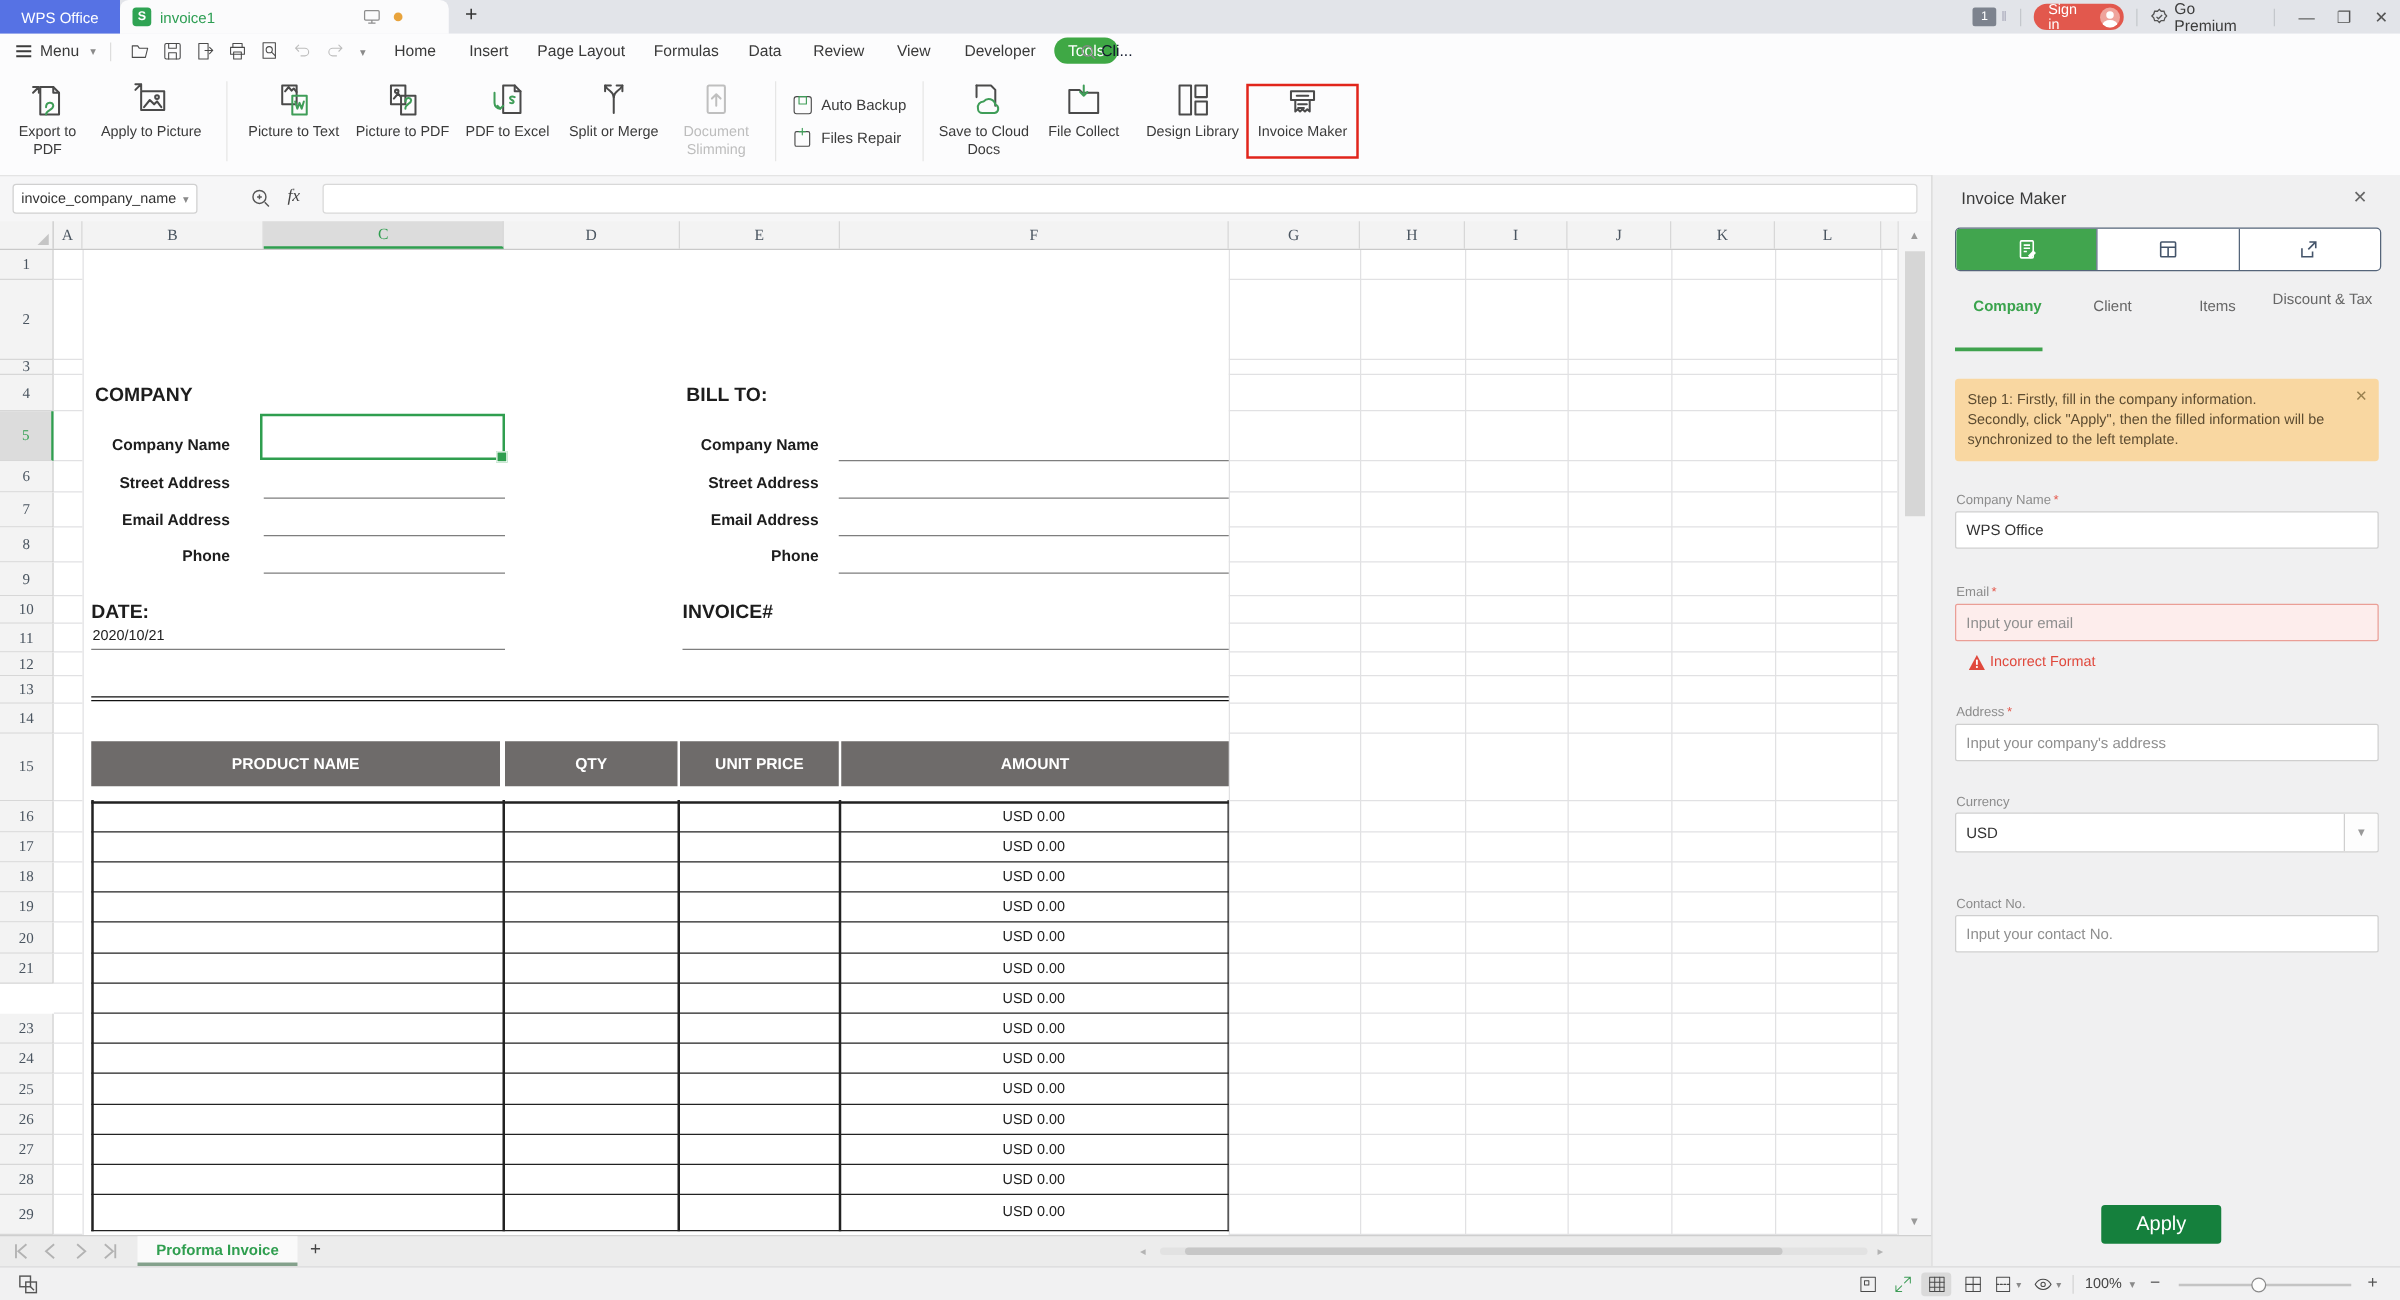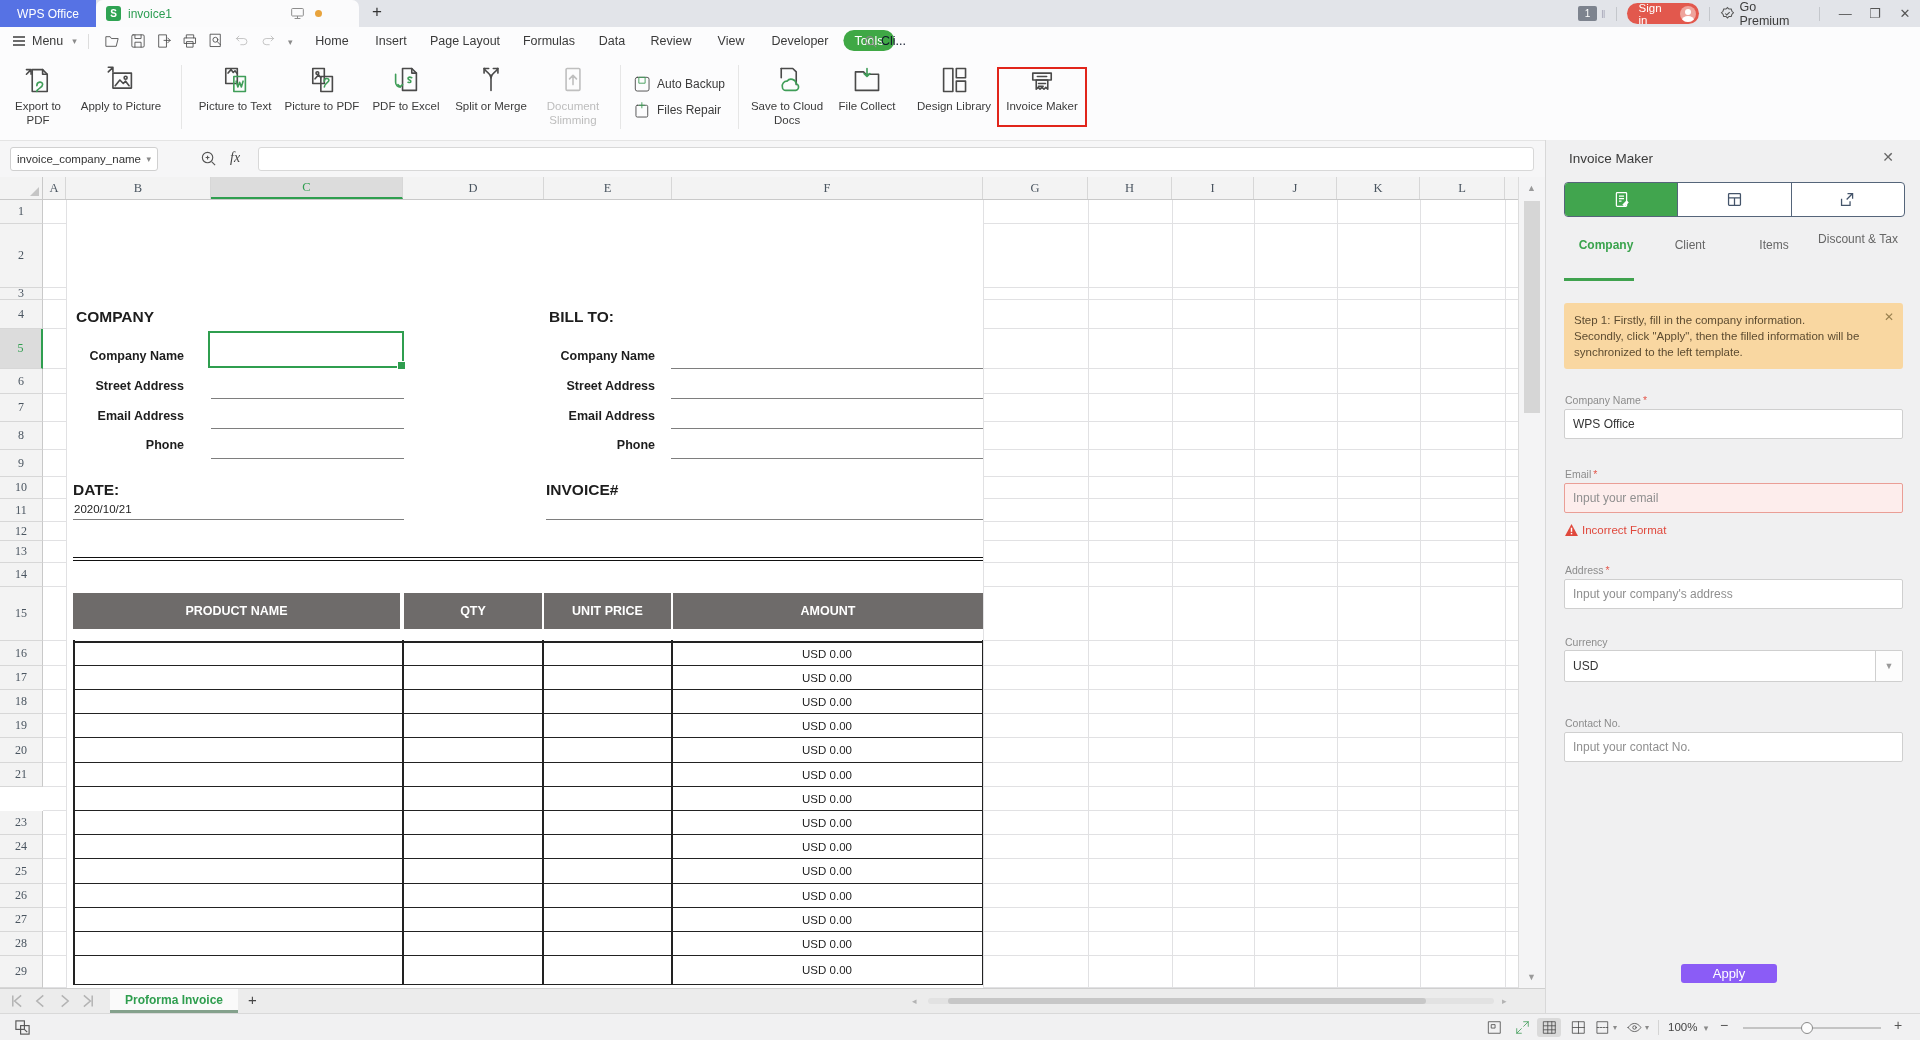--- a/index.html
+++ b/index.html
@@ -101,26 +101,26 @@
   #ptab-underline{position:absolute;left:18px;top:138px;width:70px;height:3px;background:#3fa24e}
   #pnote{position:absolute;left:18px;top:163px;width:339px;box-sizing:border-box;background:#f9d7a1;border-radius:3px;
          padding:9px 26px 9px 10px;font-size:11.5px;color:#5d4c31;line-height:1.4}
   #pnote-close{position:absolute;right:9px;top:6px;color:#99804f;font-size:12px}
   .plabel{position:absolute;left:19px;font-size:10.5px;color:#8c8c8c}
   .req{color:#e45a4e;margin-left:2px}
   .pinput{position:absolute;left:18px;width:339px;height:30px;border:1px solid #cfcfcf;border-radius:2px;
           box-sizing:border-box;background:#fff;font-size:12px;color:#333;padding:0 8px;font-family:"Liberation Sans",sans-serif}
   .pinput::placeholder{color:#8f8f8f;opacity:1}
   .pinput.err{background:#fdedec;border-color:#ea9e96}
-  .perr{position:absolute;left:19px;display:flex;align-items:center;gap:4px;color:#e0483c;font-size:11.5px}
+  .perr{position:absolute;left:29px;display:flex;align-items:center;gap:4px;color:#e0483c;font-size:11.5px}
   #currency{display:flex;align-items:center;justify-content:space-between;padding:0;overflow:hidden}
   #currency .cur-val{padding-left:8px;font-size:12px;color:#333}
   #currency .cur-caret{width:26px;height:100%;border-left:1px solid #cfcfcf;display:flex;align-items:center;justify-content:center;color:#999;font-size:9px;background:#fdfdfd}
-  #apply-btn{position:absolute;left:135px;top:824px;width:96px;height:19px;background:#8b5cf6;color:#fff;
-             font-size:13px;border:none;border-radius:3px}
+  #apply-btn{position:absolute;left:135px;top:824px;width:96px;height:31px;background:#15803d;color:#fff;
+             font-size:16px;border:none;border-radius:3px}
 
   
   #sheettabs{position:absolute;left:0;top:988px;width:1545px;height:25px;background:#ececec;border-top:1px solid #cfcfcf;box-sizing:border-box}
   .navg{position:absolute;top:5px;color:#b3b3b3}
   #sheet-tab{position:absolute;left:110px;top:0;width:128px;height:24px;background:#fafafa;color:#2f9e4f;
              font-weight:bold;font-size:12px;display:flex;align-items:center;justify-content:center;border-bottom:3px solid #84a18c;box-sizing:border-box}
   #addsheet{position:absolute;left:248px;top:2px;font-size:15px;color:#444}
   #hscroll{position:absolute;left:928px;top:9px;width:566px;height:6px;background:#e2e2e2;border-radius:3px}
   #hthumb{position:absolute;left:20px;top:0;width:478px;height:6px;background:#c7c7c7;border-radius:3px}
   #statusbar{position:absolute;left:0;top:1013px;width:1920px;height:27px;background:#f1f1f2;border-top:1px solid #d9d9d9;box-sizing:border-box}

